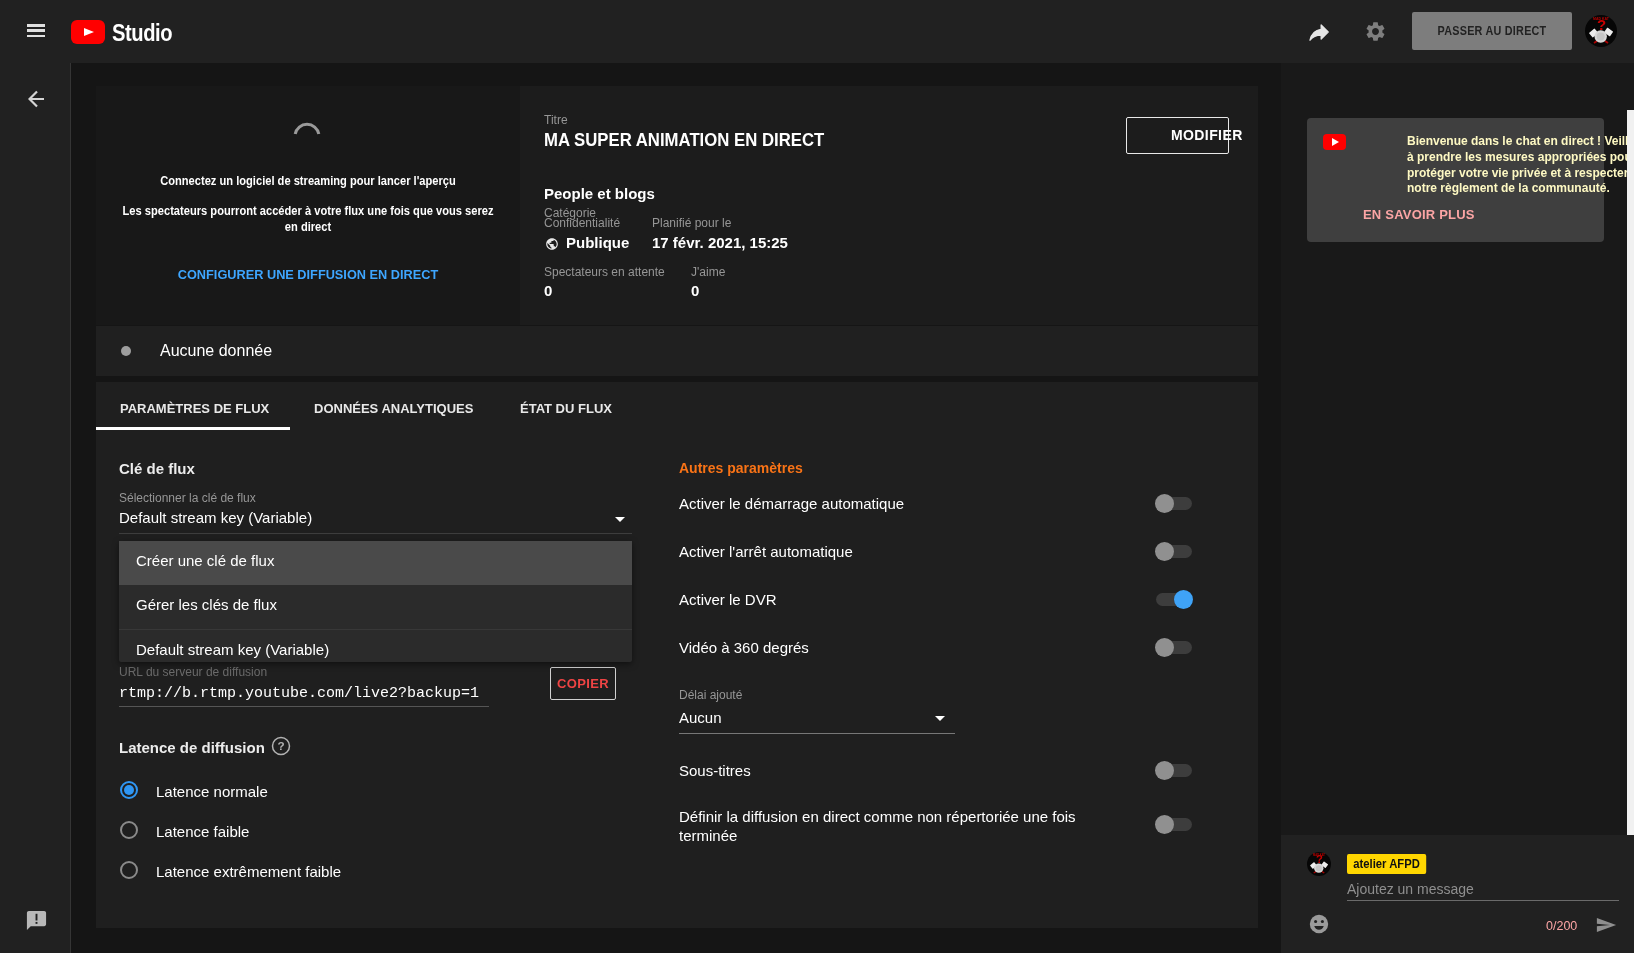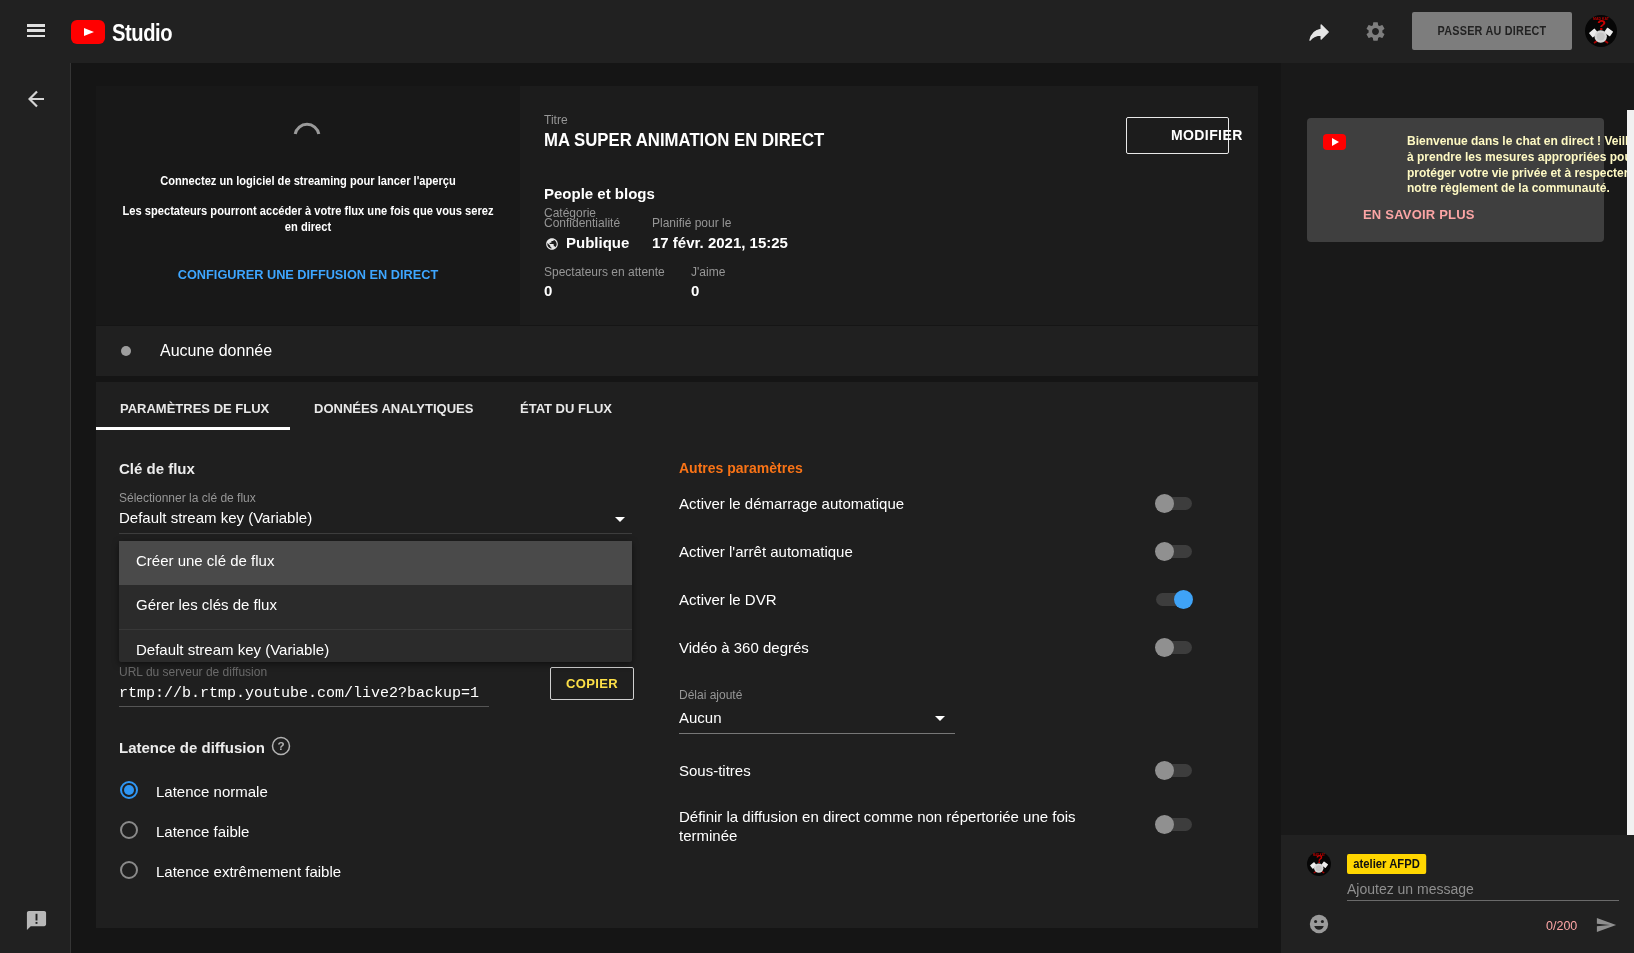--- a/index.html
+++ b/index.html
@@ -149,21 +149,21 @@
     <div id="tab-underline"></div>
 
     <div class="abs h15" style="left:23px;top:78px;">Clé de flux</div>
     <div class="abs lbl" style="left:23px;top:109px;">Sélectionner la clé de flux</div>
     <div class="abs w15" style="left:23px;top:127px;">Default stream key (Variable)</div>
     <div class="abs" style="left:519px;top:135px;width:0;height:0;border-top:5px solid #fff;border-left:5px solid transparent;border-right:5px solid transparent;"></div>
 
     <div class="abs lbl" style="left:23px;top:283px;color:#6a6a6a;">URL du serveur de diffusion</div>
     <div class="abs" style="left:23px;top:303px;color:#fff;font-size:15px;font-family:'Liberation Mono',monospace;">rtmp://b.rtmp.youtube.com/live2?backup=1</div>
     <div class="abs" style="left:23px;top:324px;width:370px;height:1px;background:#555;"></div>
-    <div class="abs" style="left:454px;top:285px;width:84px;height:33px;border:1px solid #d0d0d0;border-radius:2px;color:#fde047;font-size:13px;font-weight:bold;letter-spacing:.4px;text-align:center;line-height:31px;">COPIER</div>
+    <div class="abs" style="left:454px;top:285px;width:66px;height:33px;border:1px solid #d0d0d0;border-radius:2px;color:#ef4444;font-size:13px;font-weight:bold;letter-spacing:.4px;text-align:center;line-height:31px;">COPIER</div>
 
     <div class="abs" style="left:23px;top:151px;width:513px;height:1px;background:#3d3d3d;"></div>
     <div id="dd">
       <div class="it hi">Créer une clé de flux</div>
       <div class="it">Gérer les clés de flux</div>
       <div class="sep"></div>
       <div class="it">Default stream key (Variable)</div>
     </div>
 
     <div class="abs h15" style="left:23px;top:357px;">Latence de diffusion</div>

